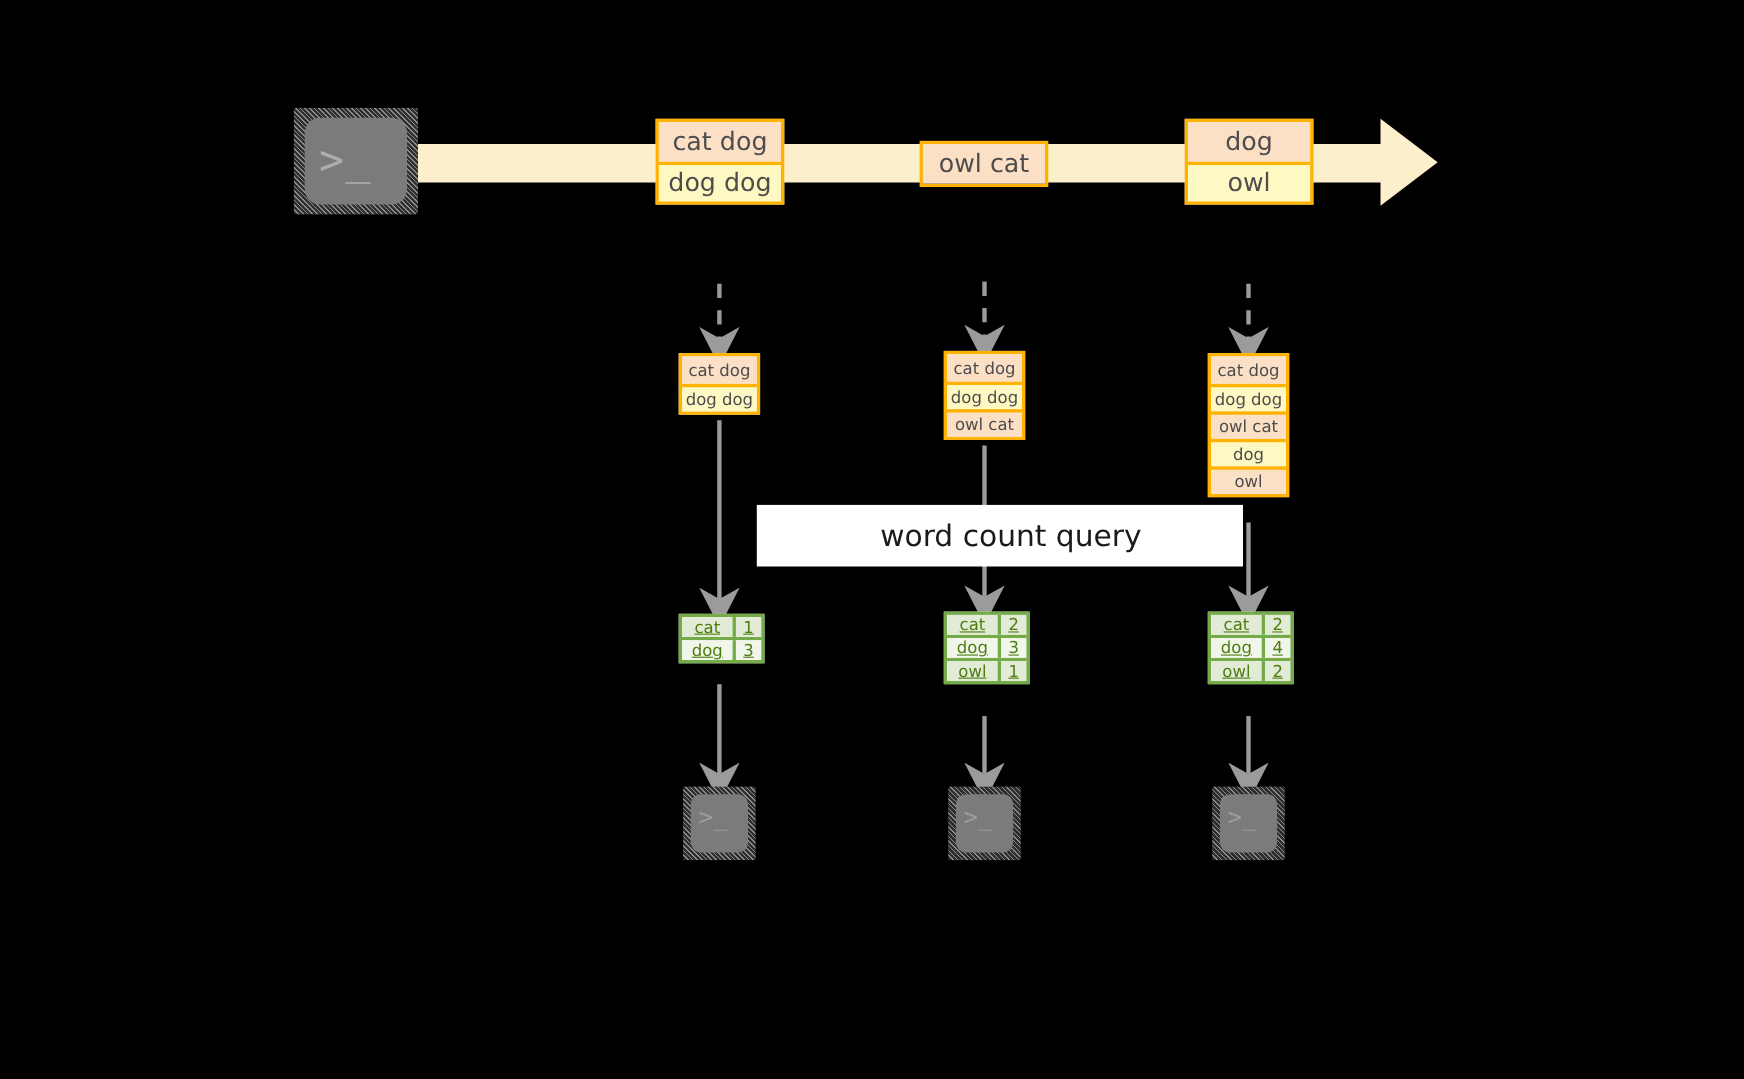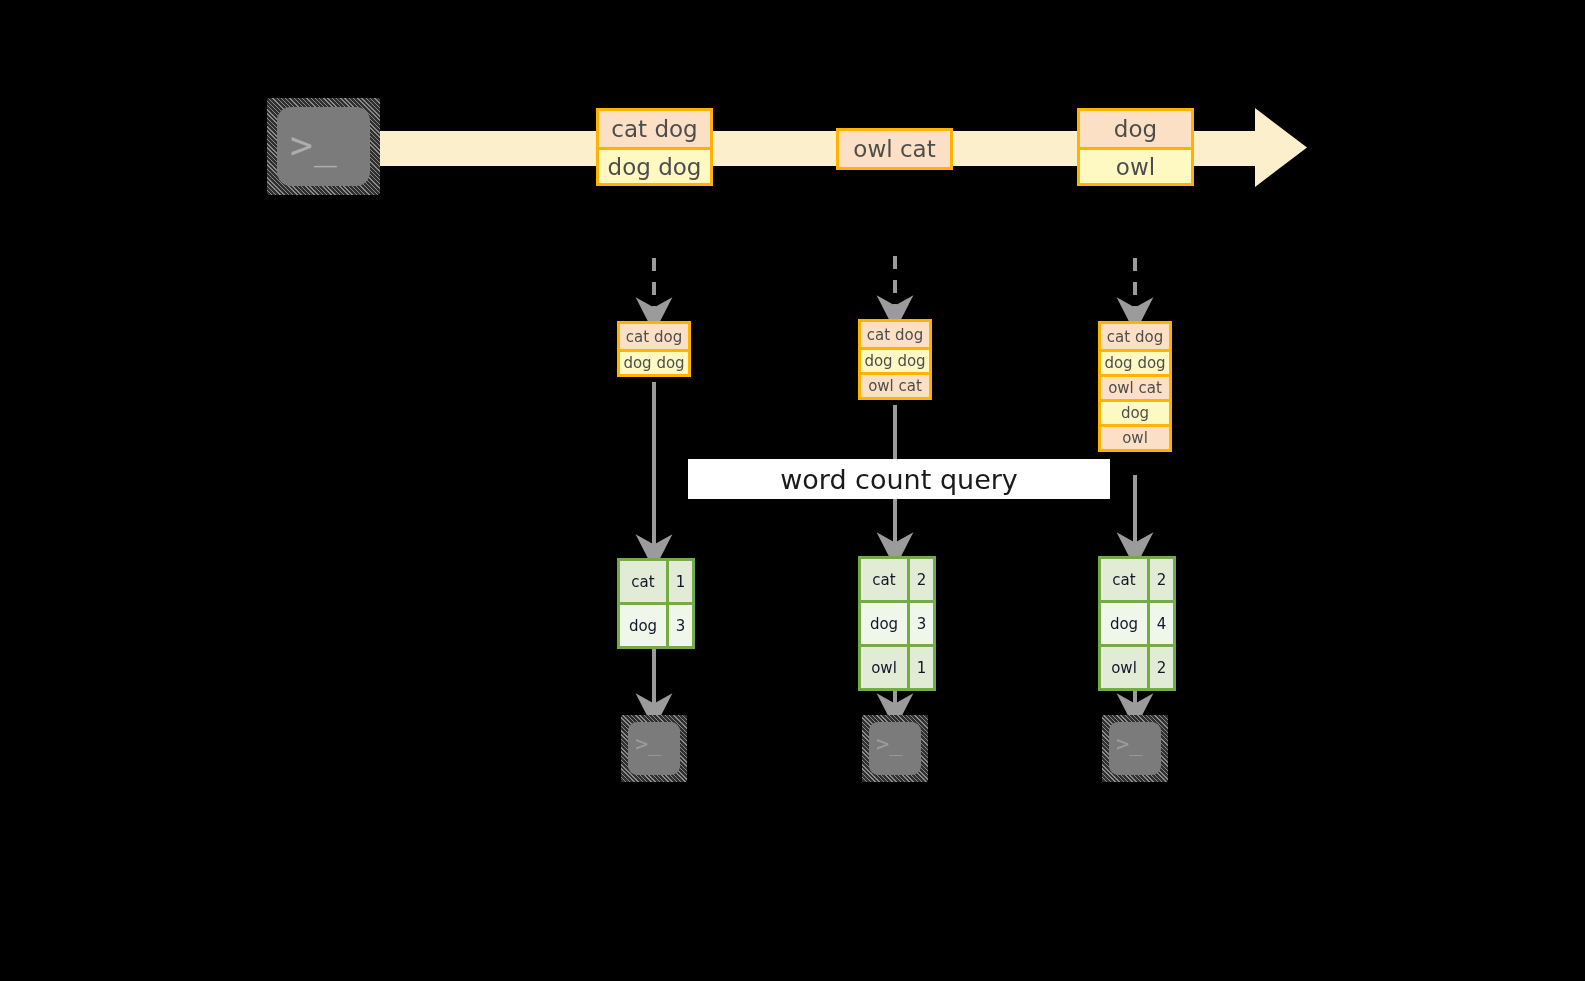--- a/index.html
+++ b/index.html
@@ -122,48 +122,50 @@
   }
   .res-row {
     display: flex;
   }
   .res-row + .res-row { border-top: 3px solid #74AB48; }
   .res-cell {
     box-sizing: border-box;
     display: flex;
     align-items: center;
     justify-content: center;
-    height: 41px;
-    color: #0f172a;
+    height: 18px;
+    color: #4d7c0f;
     font-size: 15px;
     white-space: nowrap;
+    text-decoration: underline;
   }
   .res-cell.key { width: 46px; }
   .res-cell.val { width: 26px; border-left: 3px solid #74AB48; }
   .res-row.dark .res-cell { background: #E2EBD5; }
   .res-row.light .res-cell { background: #F1F6EB; }
 
   #result-1 { left: 617px; top: 558px; }
   #result-2 { left: 858px; top: 556px; }
   #result-3 { left: 1098px; top: 556px; }
 
   
   #query-label {
     position: absolute;
     left: 688px;
     top: 459px;
     width: 422px;
-    height: 40px;
+    height: 56px;
     background: #FFFFFF;
     color: #1a1a1a;
     font-size: 27px;
     display: flex;
     align-items: center;
     justify-content: center;
     white-space: nowrap;
+    padding-left: 20px;
   }
 </style>
 </head>
 <body>
 
 <div id="canvas">
 
   <svg id="svg-layer" viewBox="0 0 1585 981" xmlns="http://www.w3.org/2000/svg">
     <defs>
       <marker id="grayhead" markerWidth="12" markerHeight="12" refX="4.2" refY="6" orient="auto" markerUnits="strokeWidth">

